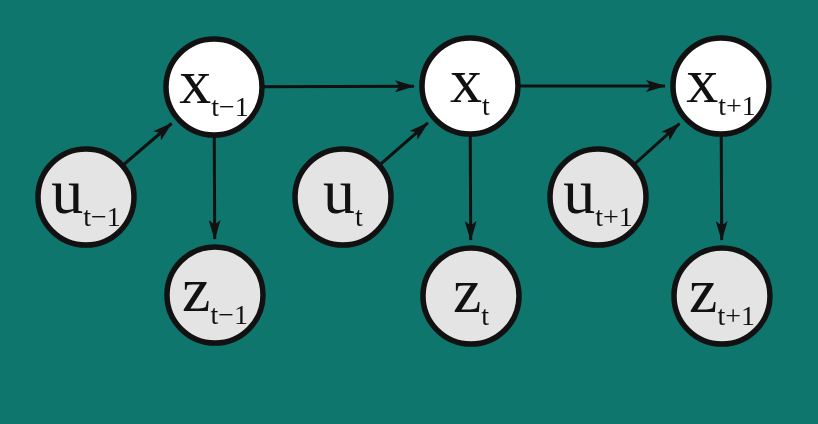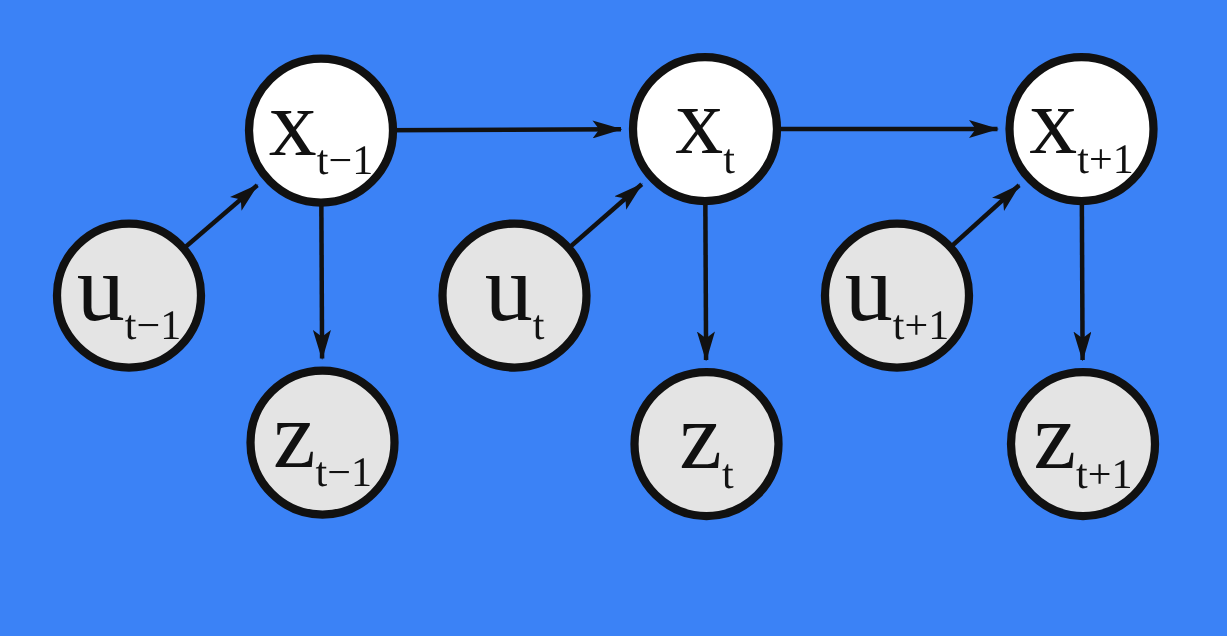--- a/index.html
+++ b/index.html
@@ -5,21 +5,21 @@
   html, body {
     margin: 0;
     padding: 0;
     background: #ffffff;
     font-family: "Liberation Serif", "DejaVu Serif", serif;
   }
   .canvas-wrap {
     position: relative;
     width: 818px;
     height: 424px;
-    background: #3b82f6;
+    background: #0f766e;
     overflow: hidden;
   }
   svg text {
     font-family: "Liberation Serif", "DejaVu Serif", serif;
     fill: #111111;
   }
 </style>
 </head>
 <body>
 

